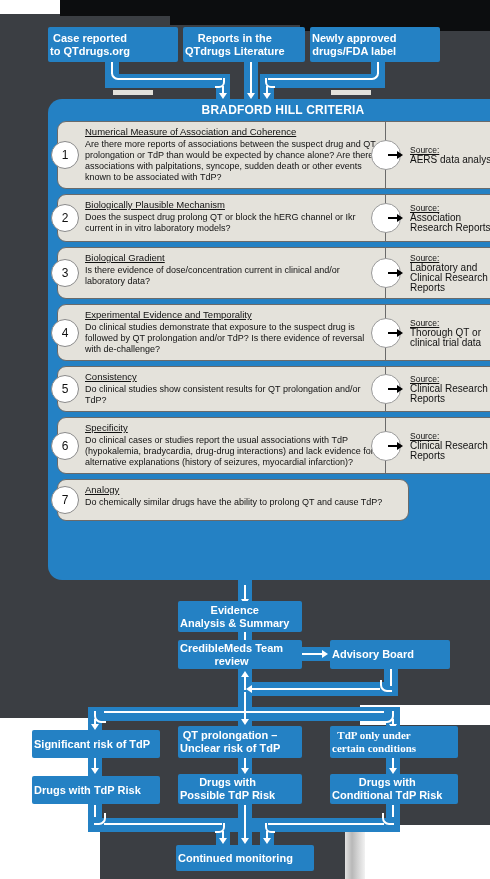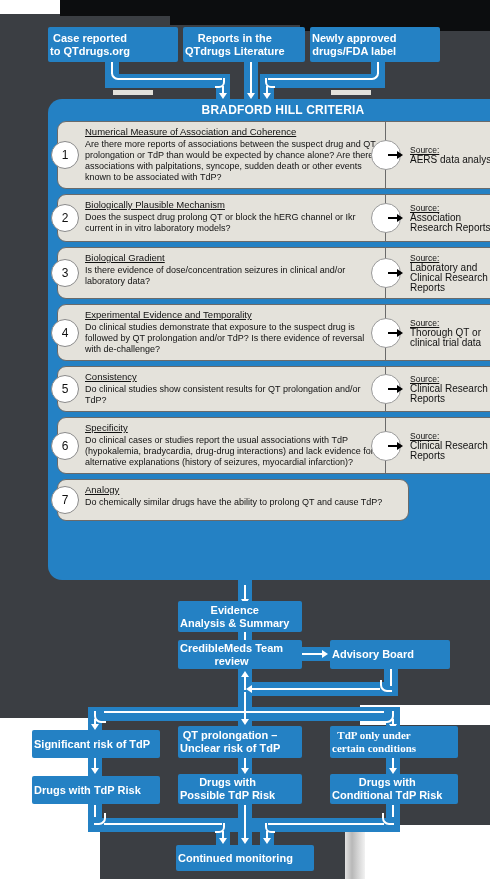--- a/index.html
+++ b/index.html
@@ -336,21 +336,21 @@
           <div class="src-text">Association Research Reports</div>
         </div>
       </div>
 
       <div class="crit" style="min-height:48px;">
         <div class="crit-num">
           <span>3</span>
         </div>
         <div class="crit-body">
           <div class="crit-head">Biological Gradient</div>
-          <div class="crit-q">Is there evidence of dose/concentration seizures in clinical and/or laboratory data?</div>
+          <div class="crit-q">Is there evidence of dose/concentration current in clinical and/or laboratory data?</div>
         </div>
         <div class="crit-src">
           <div class="src-notch"></div>
           <div class="src-arrow">
             <span class="shaft"></span>
               <span class="head"></span>
           </div>
           <div class="src-label">Source:</div>
           <div class="src-text">Laboratory and Clinical Research Reports</div>
         </div>

